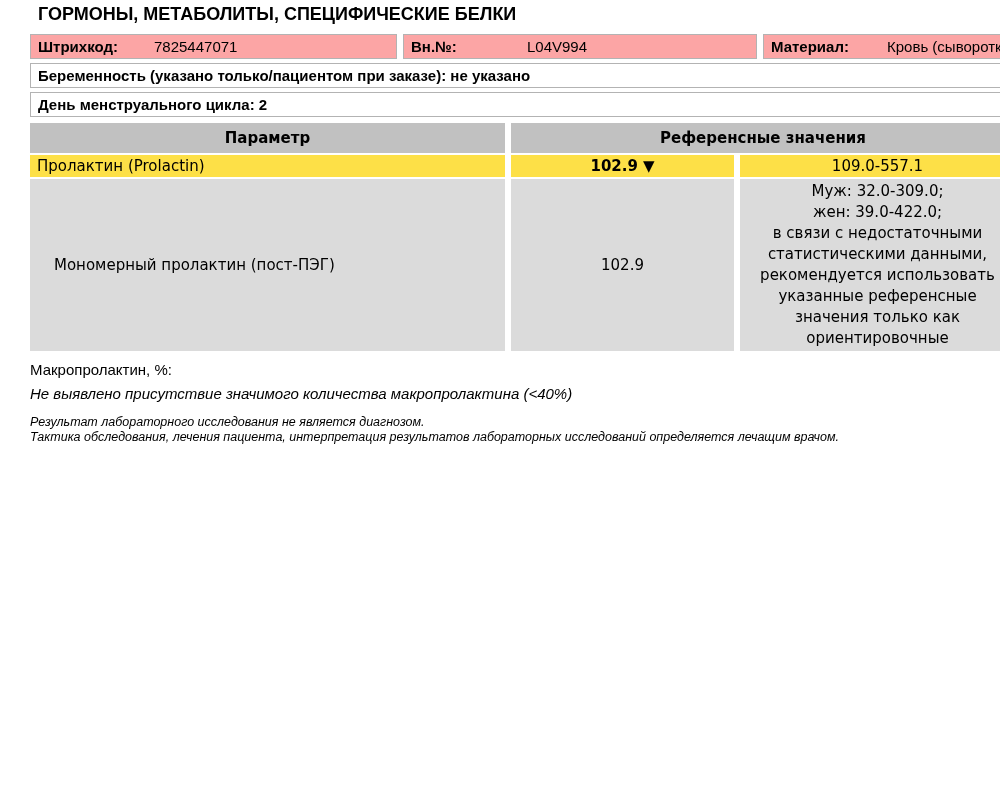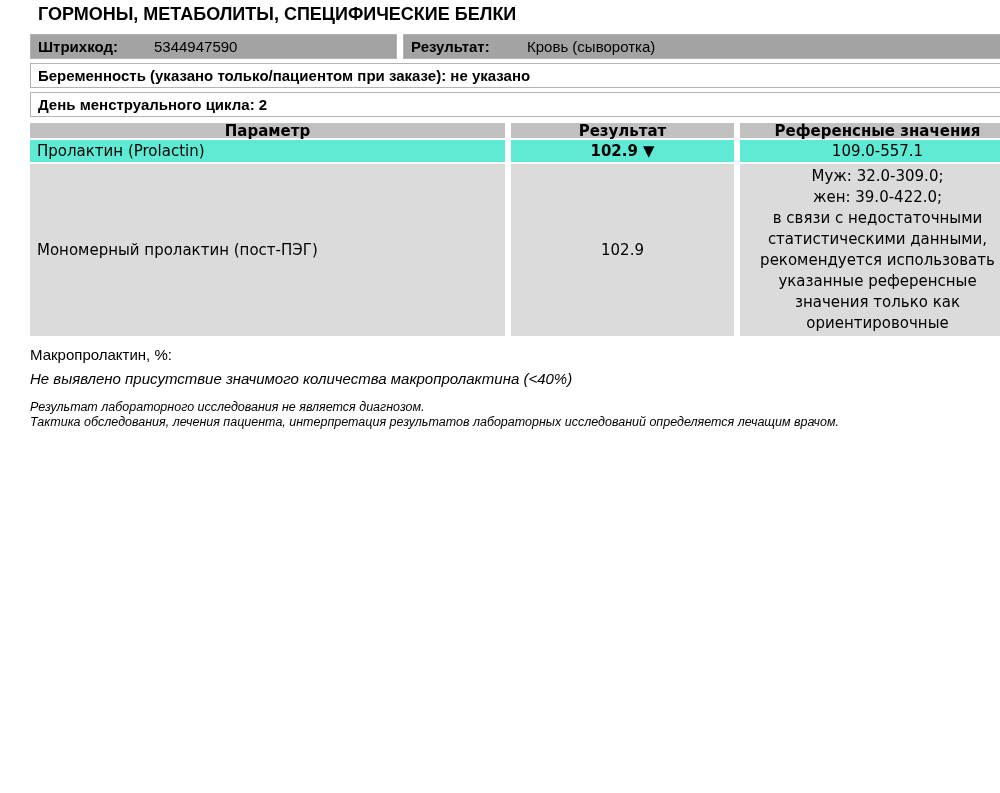--- a/index.html
+++ b/index.html
@@ -29,21 +29,21 @@
   }
   .info-row {
     display: flex;
     gap: 6px;
     margin-bottom: 4px;
   }
   .info-box {
     box-sizing: border-box;
     height: 25px;
     border: 1px solid var(--border-color);
-    background: #a3a3a3;
+    background: #fca5a5;
     display: flex;
     align-items: center;
     font-size: 15px;
     white-space: nowrap;
     overflow: hidden;
   }
   .info-box .lbl {
     font-weight: bold;
     padding-left: 7px;
     width: 116px;
@@ -72,46 +72,46 @@
     font-family: "DejaVu Sans", sans-serif;
     font-size: 15px;
   }
   .t-row {
     display: flex;
     gap: 6px;
   }
   .t-head { margin-bottom: 2px; }
   .t-head .cell {
     background: var(--header-bg);
-    height: 15px;
+    height: 30px;
     display: flex;
     align-items: center;
     justify-content: center;
     font-weight: bold;
   }
   .cell-param { width: 475px; flex: 0 0 475px; box-sizing: border-box; }
   .cell-result { width: 223px; flex: 0 0 223px; box-sizing: border-box; }
   .cell-ref   { flex: 1 1 auto; min-width: 0; box-sizing: border-box; }
   .t-body1 { margin-bottom: 2px; }
   .t-body1 .cell {
-    background: #5eead4;
+    background: #fde047;
     height: 22px;
     display: flex;
     align-items: center;
   }
   .t-body1 .cell-param { padding-left: 7px; }
   .t-body1 .cell-result { justify-content: center; font-weight: bold; }
   .t-body1 .cell-ref { justify-content: center; }
   .t-body2 .cell {
     background: var(--row-alt-bg);
     min-height: 165px;
     display: flex;
     align-items: center;
   }
-  .t-body2 .cell-param { padding-left: 7px; }
+  .t-body2 .cell-param { padding-left: 24px; }
   .t-body2 .cell-result { justify-content: center; }
   .t-body2 .cell-ref {
     justify-content: center;
     text-align: center;
     white-space: pre-line;
     line-height: 21px;
     padding: 2px 4px;
   }
   .macro-label {
     margin: 10px 0 0 0;
@@ -133,40 +133,43 @@
 </head>
 <body>
 
 <div class="page">
 
   <div class="title">ГОРМОНЫ, МЕТАБОЛИТЫ, СПЕЦИФИЧЕСКИЕ БЕЛКИ</div>
 
   <div class="info-row">
     <div class="info-box box-barcode">
       <span class="lbl">Штрихкод:</span>
-      <span class="val">5344947590</span>
+      <span class="val">7825447071</span>
+    </div>
+    <div class="info-box box-vn">
+      <span class="lbl">Вн.№:</span>
+      <span class="val">L04V994</span>
     </div>
     <div class="info-box box-material">
-      <span class="lbl">Результат:</span>
+      <span class="lbl">Материал:</span>
       <span class="val">Кровь (сыворотка)</span>
     </div>
   </div>
 
   <div class="full-box">
     <span>Беременность (указано только/пациентом при заказе): не указано</span>
   </div>
 
   <div class="full-box">
     <span>День менструального цикла: 2</span>
   </div>
 
   <div class="table">
     <div class="t-row t-head">
       <div class="cell cell-param">Параметр</div>
-      <div class="cell cell-result">Результат</div>
       <div class="cell cell-ref">Референсные значения</div>
     </div>
 
     <div class="t-row t-body1">
       <div class="cell cell-param">Пролактин (Prolactin)</div>
       <div class="cell cell-result">
         <span>102.9</span>
         <span class="flag-arrow">▼</span>
       </div>
       <div class="cell cell-ref">109.0-557.1</div>

